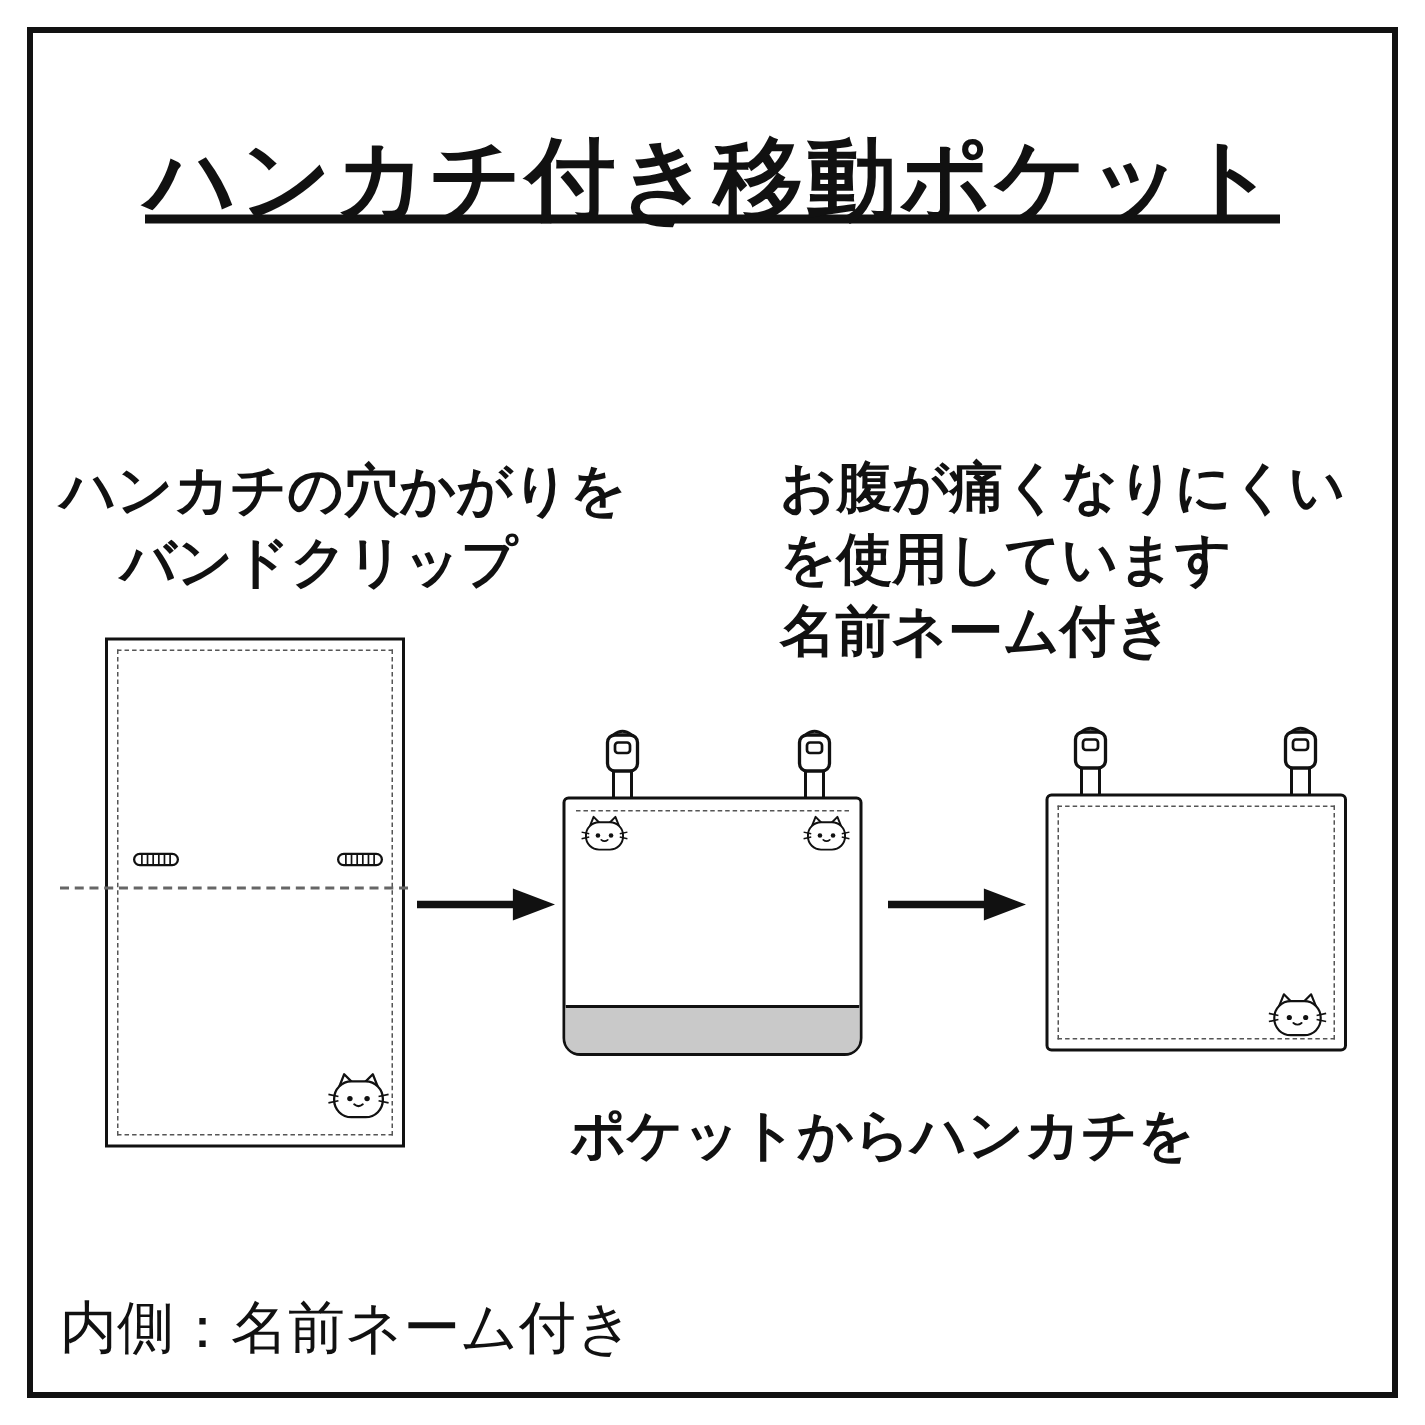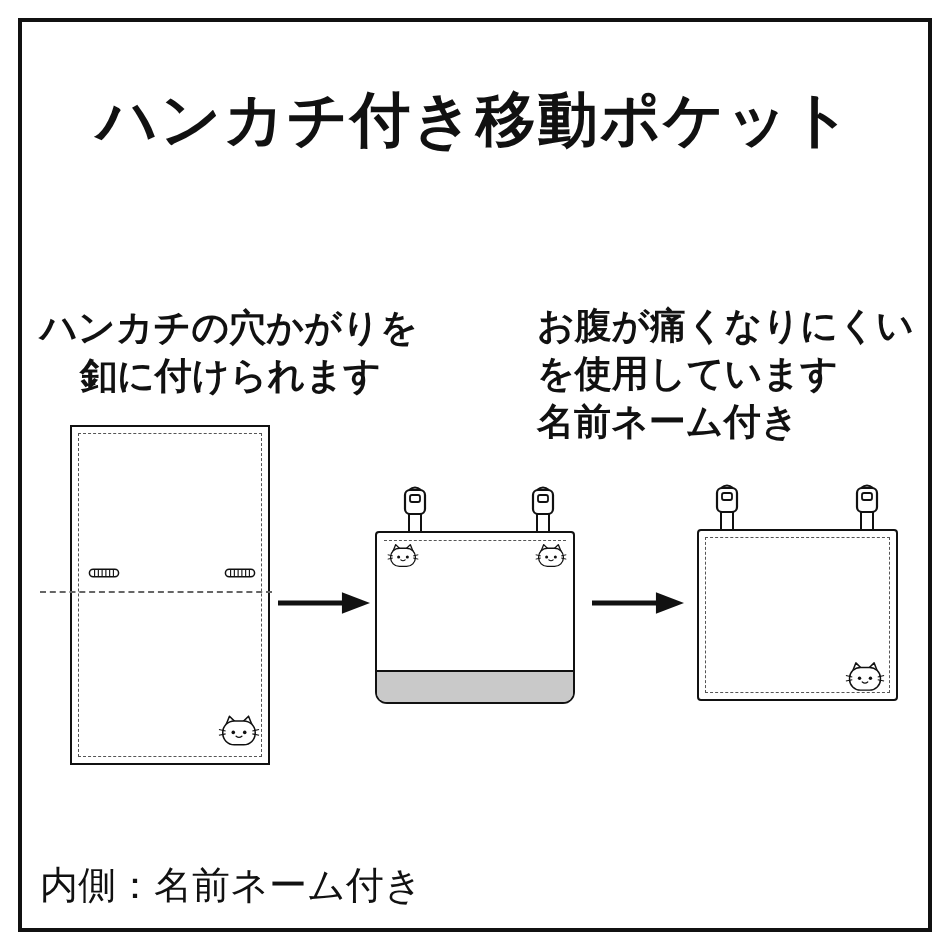--- a/index.html
+++ b/index.html
@@ -10,25 +10,26 @@
   }
   .page { position: relative; width: 950px; height: 950px; background: #fff; overflow: hidden; }
   .frame {
     position: absolute; left: 18px; top: 18px; right: 18px; bottom: 18px;
     border: 4px solid #111;
   }
   .title {
     position: absolute; left: 0; right: 0; top: 80px;
     text-align: center; font-size: 60px; font-weight: bold; letter-spacing: 2px;
     white-space: nowrap;
+    text-decoration: underline;
   }
   .note { position: absolute; font-size: 37px; font-weight: bold; line-height: 48px; white-space: nowrap; font-family: Liberation Mono, monospace; }
   .note-left { left: 40px; top: 306px; }
   .note-left .indent { padding-left: 40px; }
-  .note-right { left: 520px; top: 304px; margin-left: 17px; }
+  .note-right { left: 520px; top: 304px; }
   .note-pocket { left: 380px; top: 736px; }
   .footer {
     position: absolute; left: 40px; top: 860px;
     font-size: 38px; font-weight: normal; white-space: nowrap;
   }
 
   
   .handkerchief {
     position: absolute; left: 70px; top: 425px; width: 200px; height: 340px;
     border: 2.5px solid #111; background: #fff; z-index: 2;
@@ -90,21 +91,21 @@
 </head>
 <body>
 
 <div class="page">
   <div class="frame"></div>
 
   <div class="title">ハンカチ付き移動ポケット</div>
 
   <div class="note note-left">
     <div class="note-line">ハンカチの穴かがりを</div>
-    <div class="note-line indent">釦に付けられます</div>
+    <div class="note-line indent">バンドクリップ</div>
   </div>
 
   <div class="note note-right">
     <div class="note-line">お腹が痛くなりにくい</div>
     <div class="note-line">を使用しています</div>
     <div class="note-line">名前ネーム付き</div>
   </div>
 
   <div class="handkerchief">
     <div class="stitch"></div>
@@ -218,16 +219,17 @@
       <circle cx="28" cy="19" r="1.9" fill="#111"></circle>
       <path d="M19,23 q3,2.5 6,0" fill="none" stroke="#111" stroke-width="1.4" stroke-linecap="round"></path>
       <line x1="1" y1="16" x2="8" y2="17.5" stroke="#111" stroke-width="1.2"></line>
       <line x1="1" y1="22" x2="8" y2="20.5" stroke="#111" stroke-width="1.2"></line>
       <line x1="43" y1="16" x2="36" y2="17.5" stroke="#111" stroke-width="1.2"></line>
       <line x1="43" y1="22" x2="36" y2="20.5" stroke="#111" stroke-width="1.2"></line>
     </svg>
   </div>
 
   <div class="note note-pocket">
+    <div class="note-line">ポケットからハンカチを</div>
   </div>
 
   <div class="footer">内側：名前ネーム付き</div>
 </div>
 
 </body></html>

